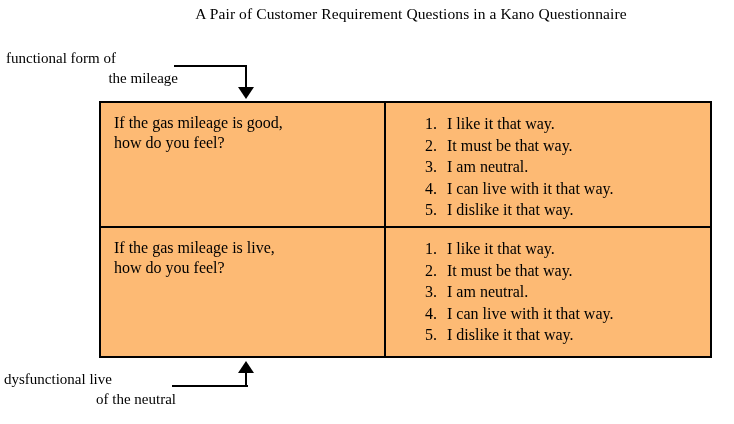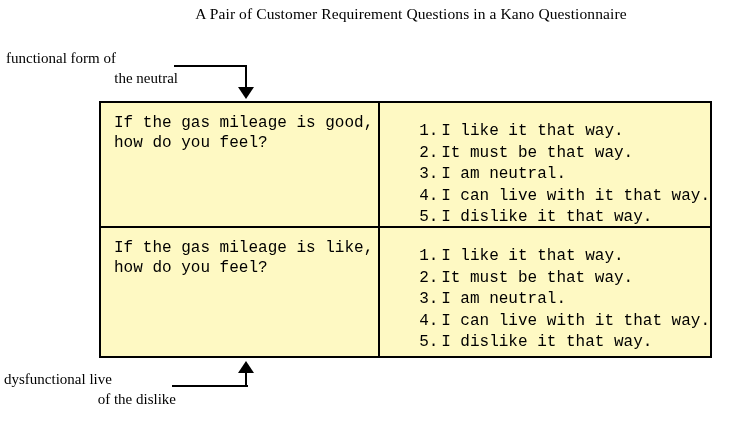--- a/index.html
+++ b/index.html
@@ -131,22 +131,21 @@
 
   
   #kano-table {
     position: absolute;
     left: 99px;
     top: 101px;
     width: 613px;
     height: 257px;
     border: 2px solid #000000;
     box-sizing: border-box;
-    background: #fef9c3;
-    font-family: Liberation Mono, monospace;
+    background: #fdba74;
   }
   .kano-row {
     position: absolute;
     left: 0;
     width: 100%;
     box-sizing: border-box;
     display: flex;
   }
   #kano-row-functional {
     top: 0;
@@ -160,21 +159,21 @@
 
   .q-cell {
     width: 285px;
     box-sizing: border-box;
     border-right: 2px solid #000000;
     padding: 10px 0 0 13px;
   }
   .a-cell {
     flex: 1;
     box-sizing: border-box;
-    padding: 18px 0 0 0;
+    padding: 10px 0 0 0;
   }
 
   .q-text {
     font-size: 16px;
     line-height: 20px;
   }
   .q-text span { display: block; white-space: nowrap; }
 
   .answer-list {
     margin: 0;
@@ -194,32 +193,32 @@
 </style>
 </head>
 <body>
 
 <div id="figure">
 
   <div class="fig-title">A Pair of Customer Requirement Questions in a Kano Questionnaire</div>
 
   <div class="callout" id="functional-label">
     <span class="l1">functional form of</span>
-    <span class="l2">the neutral</span>
+    <span class="l2">the mileage</span>
   </div>
 
   <div class="leader" id="functional-leader">
     <div class="h-seg"></div>
     <div class="v-seg"></div>
     <div class="arrow-head"></div>
   </div>
 
   <div class="callout" id="dysfunctional-label">
     <span class="l1">dysfunctional live</span>
-    <span class="l2">of the dislike</span>
+    <span class="l2">of the neutral</span>
   </div>
 
   <div class="leader" id="dysfunctional-leader">
     <div class="h-seg"></div>
     <div class="v-seg"></div>
     <div class="arrow-head"></div>
   </div>
 
   <div id="kano-table">
 
@@ -237,21 +236,21 @@
           <li><span class="num">3.</span><span>I am neutral.</span></li>
           <li><span class="num">4.</span><span>I can live with it that way.</span></li>
           <li><span class="num">5.</span><span>I dislike it that way.</span></li>
         </ul>
       </div>
     </div>
 
     <div class="kano-row" id="kano-row-dysfunctional">
       <div class="q-cell">
         <div class="q-text">
-          <span>If the gas mileage is like,</span>
+          <span>If the gas mileage is live,</span>
           <span>how do you feel?</span>
         </div>
       </div>
       <div class="a-cell">
         <ul class="answer-list">
           <li><span class="num">1.</span><span>I like it that way.</span></li>
           <li><span class="num">2.</span><span>It must be that way.</span></li>
           <li><span class="num">3.</span><span>I am neutral.</span></li>
           <li><span class="num">4.</span><span>I can live with it that way.</span></li>
           <li><span class="num">5.</span><span>I dislike it that way.</span></li>

